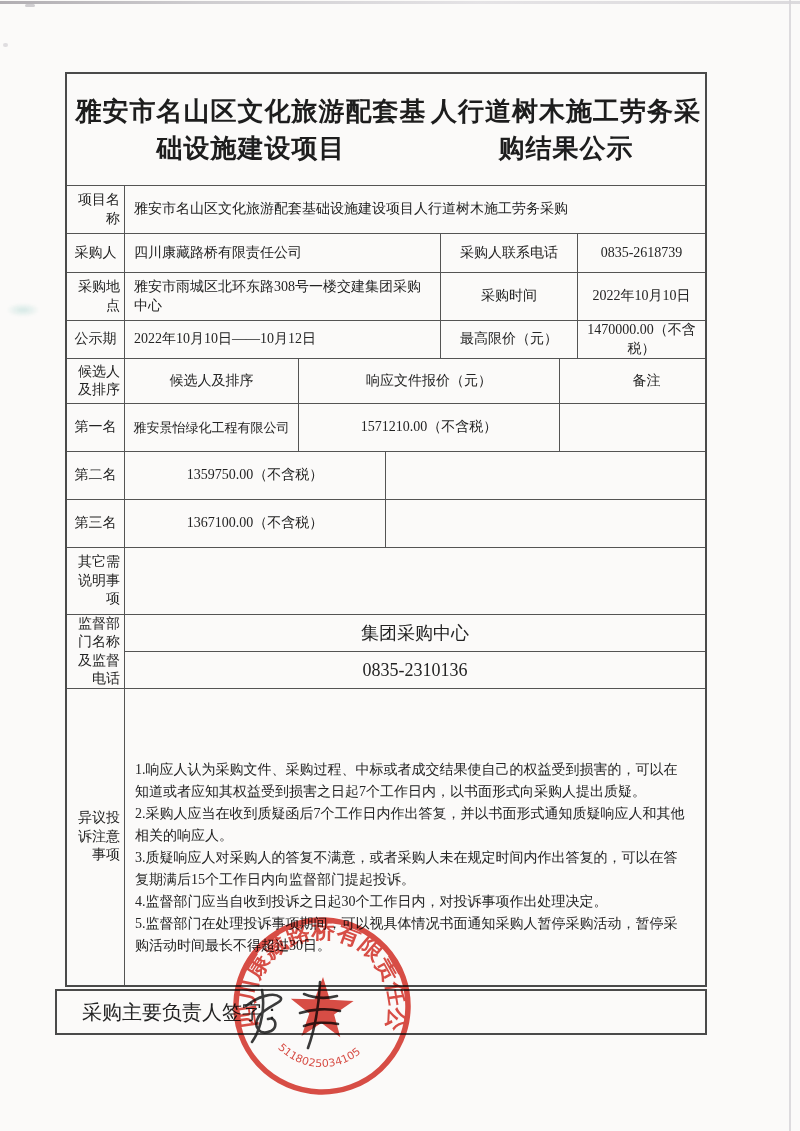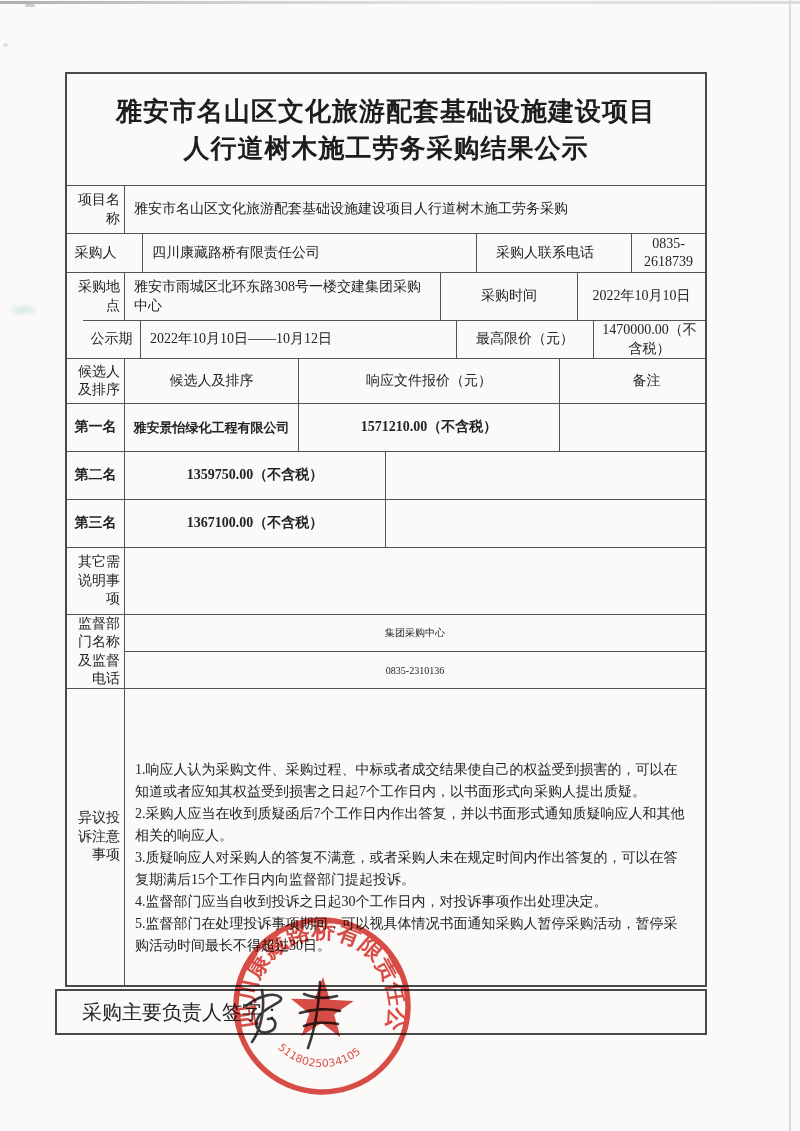--- a/index.html
+++ b/index.html
@@ -28,29 +28,29 @@
   .label{width:57px;flex:0 0 57px;text-align:right;}
   .val-left{justify-content:flex-start;text-align:left;padding:3px 6px 3px 9px;}
   .w-b{flex:0 0 316px;width:316px;}
   .w-c{flex:0 0 137px;width:137px;}
   .w-d{flex:1;}
   .w-b2{flex:0 0 174px;width:174px;}
   .w-c2{flex:0 0 261px;width:261px;}
   .w-d2{flex:1;padding-left:32px;}
 
   .h-title{height:111px;}
-  .h-r2{height:48px;} .h-r3{height:39px;gap:18px;} .h-r4{height:48px;} .h-r5{height:38px;margin-left:16px;}
-  .h-r6{height:45px;} .h-cand{height:48px;font-weight:bold;} .h-r10{height:67px;} .h-r11{height:74px;} .h-r12{height:297px;}
+  .h-r2{height:48px;} .h-r3{height:39px;} .h-r4{height:48px;} .h-r5{height:38px;}
+  .h-r6{height:45px;} .h-cand{height:48px;} .h-r10{height:67px;} .h-r11{height:74px;} .h-r12{height:297px;}
 
-  .title-cell{flex:1;flex-direction:column;justify-content:center;border-left:none;}
+  .title-cell{flex:1;flex-direction:row;justify-content:center;border-left:none;}
   .title-line{font-size:26px;font-weight:bold;letter-spacing:1px;line-height:37px;color:#1d1d1d;}
 
   .cand-name{font-size:13px;white-space:nowrap;}
   .sup-stack{flex:1;display:flex;flex-direction:column;}
-  .sup-sub{flex:1;display:flex;align-items:center;justify-content:center;font-size:10px;box-sizing:border-box;}
+  .sup-sub{flex:1;display:flex;align-items:center;justify-content:center;font-size:18px;box-sizing:border-box;}
   .sup-sub.second{border-top:1.5px solid #545454;}
 
   .objection-body{flex:1;display:block;padding:70px 14px 12px 10px;text-align:left;font-size:14px;line-height:22px;}
   .objection-body p{margin:0;}
 
   
   .sign-box{position:absolute;left:55px;top:989px;width:652px;height:46px;border:2px solid #4a4a4a;
     box-sizing:border-box;display:flex;align-items:center;padding-left:25px;font-size:20px;background:transparent;}
 
   

